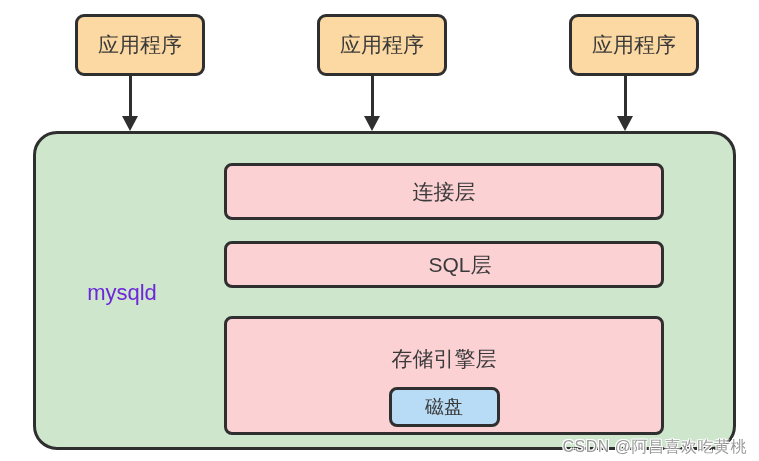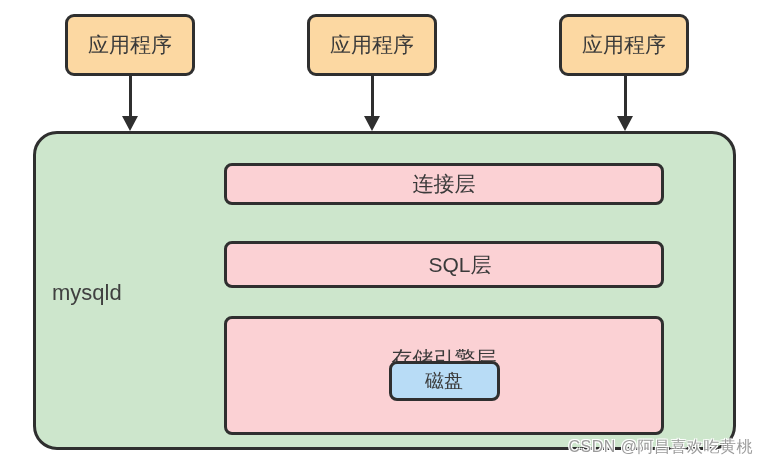--- a/index.html
+++ b/index.html
@@ -18,20 +18,21 @@
     width: 130px;
     height: 62px;
     background: #fcd8a2;
     border: 3px solid #2f2f2f;
     border-radius: 9px;
     box-sizing: border-box;
     display: flex;
     align-items: center;
     justify-content: center;
     font-size: 21px;
+    margin-left: 10px;
   }
   .app-box-1 { left: 65px; }
   .app-box-2 { left: 307px; }
   .app-box-3 { left: 559px; }
   .arrow-line {
     position: absolute;
     top: 76px;
     width: 3px;
     height: 42px;
     background: #2f2f2f;
@@ -60,66 +61,67 @@
     background: #cde6cc;
     border: 3px solid #2f2f2f;
     border-radius: 24px;
     box-sizing: border-box;
   }
   .mysqld-label {
     position: absolute;
     left: 16px;
     top: 146px;
     width: 140px;
+    text-align: center;
     font-size: 22px;
-    color: #404040;
+    color: #6d28d9;
   }
   .layer {
     position: absolute;
     left: 188px;
     width: 440px;
     background: #fbd1d4;
     border: 3px solid #2f2f2f;
     border-radius: 8px;
     box-sizing: border-box;
     font-size: 21px;
     text-align: center;
   }
-  .layer-connection { top: 29px; height: 42px; display: flex; align-items: center; justify-content: center; }
+  .layer-connection { top: 29px; height: 57px; display: flex; align-items: center; justify-content: center; }
   .layer-sql        { top: 107px; height: 47px; display: flex; align-items: center; justify-content: center; padding-left: 32px; }
   .layer-storage    { top: 182px; height: 119px; }
   .layer-storage .layer-title {
     margin-top: 26px;
     font-size: 21px;
     text-align: center;
   }
   .sub-row {
     position: absolute;
     left: 0;
-    top: 42px;
+    top: 68px;
     width: 100%;
     display: flex;
     justify-content: center;
     gap: 29px;
   }
   .sub-box {
     width: 111px;
     height: 40px;
     background: #b8dcf6;
     border: 3px solid #2f2f2f;
     border-radius: 8px;
     box-sizing: border-box;
     display: flex;
     align-items: center;
     justify-content: center;
     font-size: 19px;
   }
   .watermark {
     position: absolute;
-    right: 6px;
+    right: 12px;
     bottom: 3px;
     font-size: 16px;
     color: #9b9b9b;
     letter-spacing: 0.5px;
     text-shadow:
       -1px -1px 0 #ffffff, 1px -1px 0 #ffffff,
       -1px  1px 0 #ffffff, 1px  1px 0 #ffffff;
     z-index: 5;
   }
 </style>

